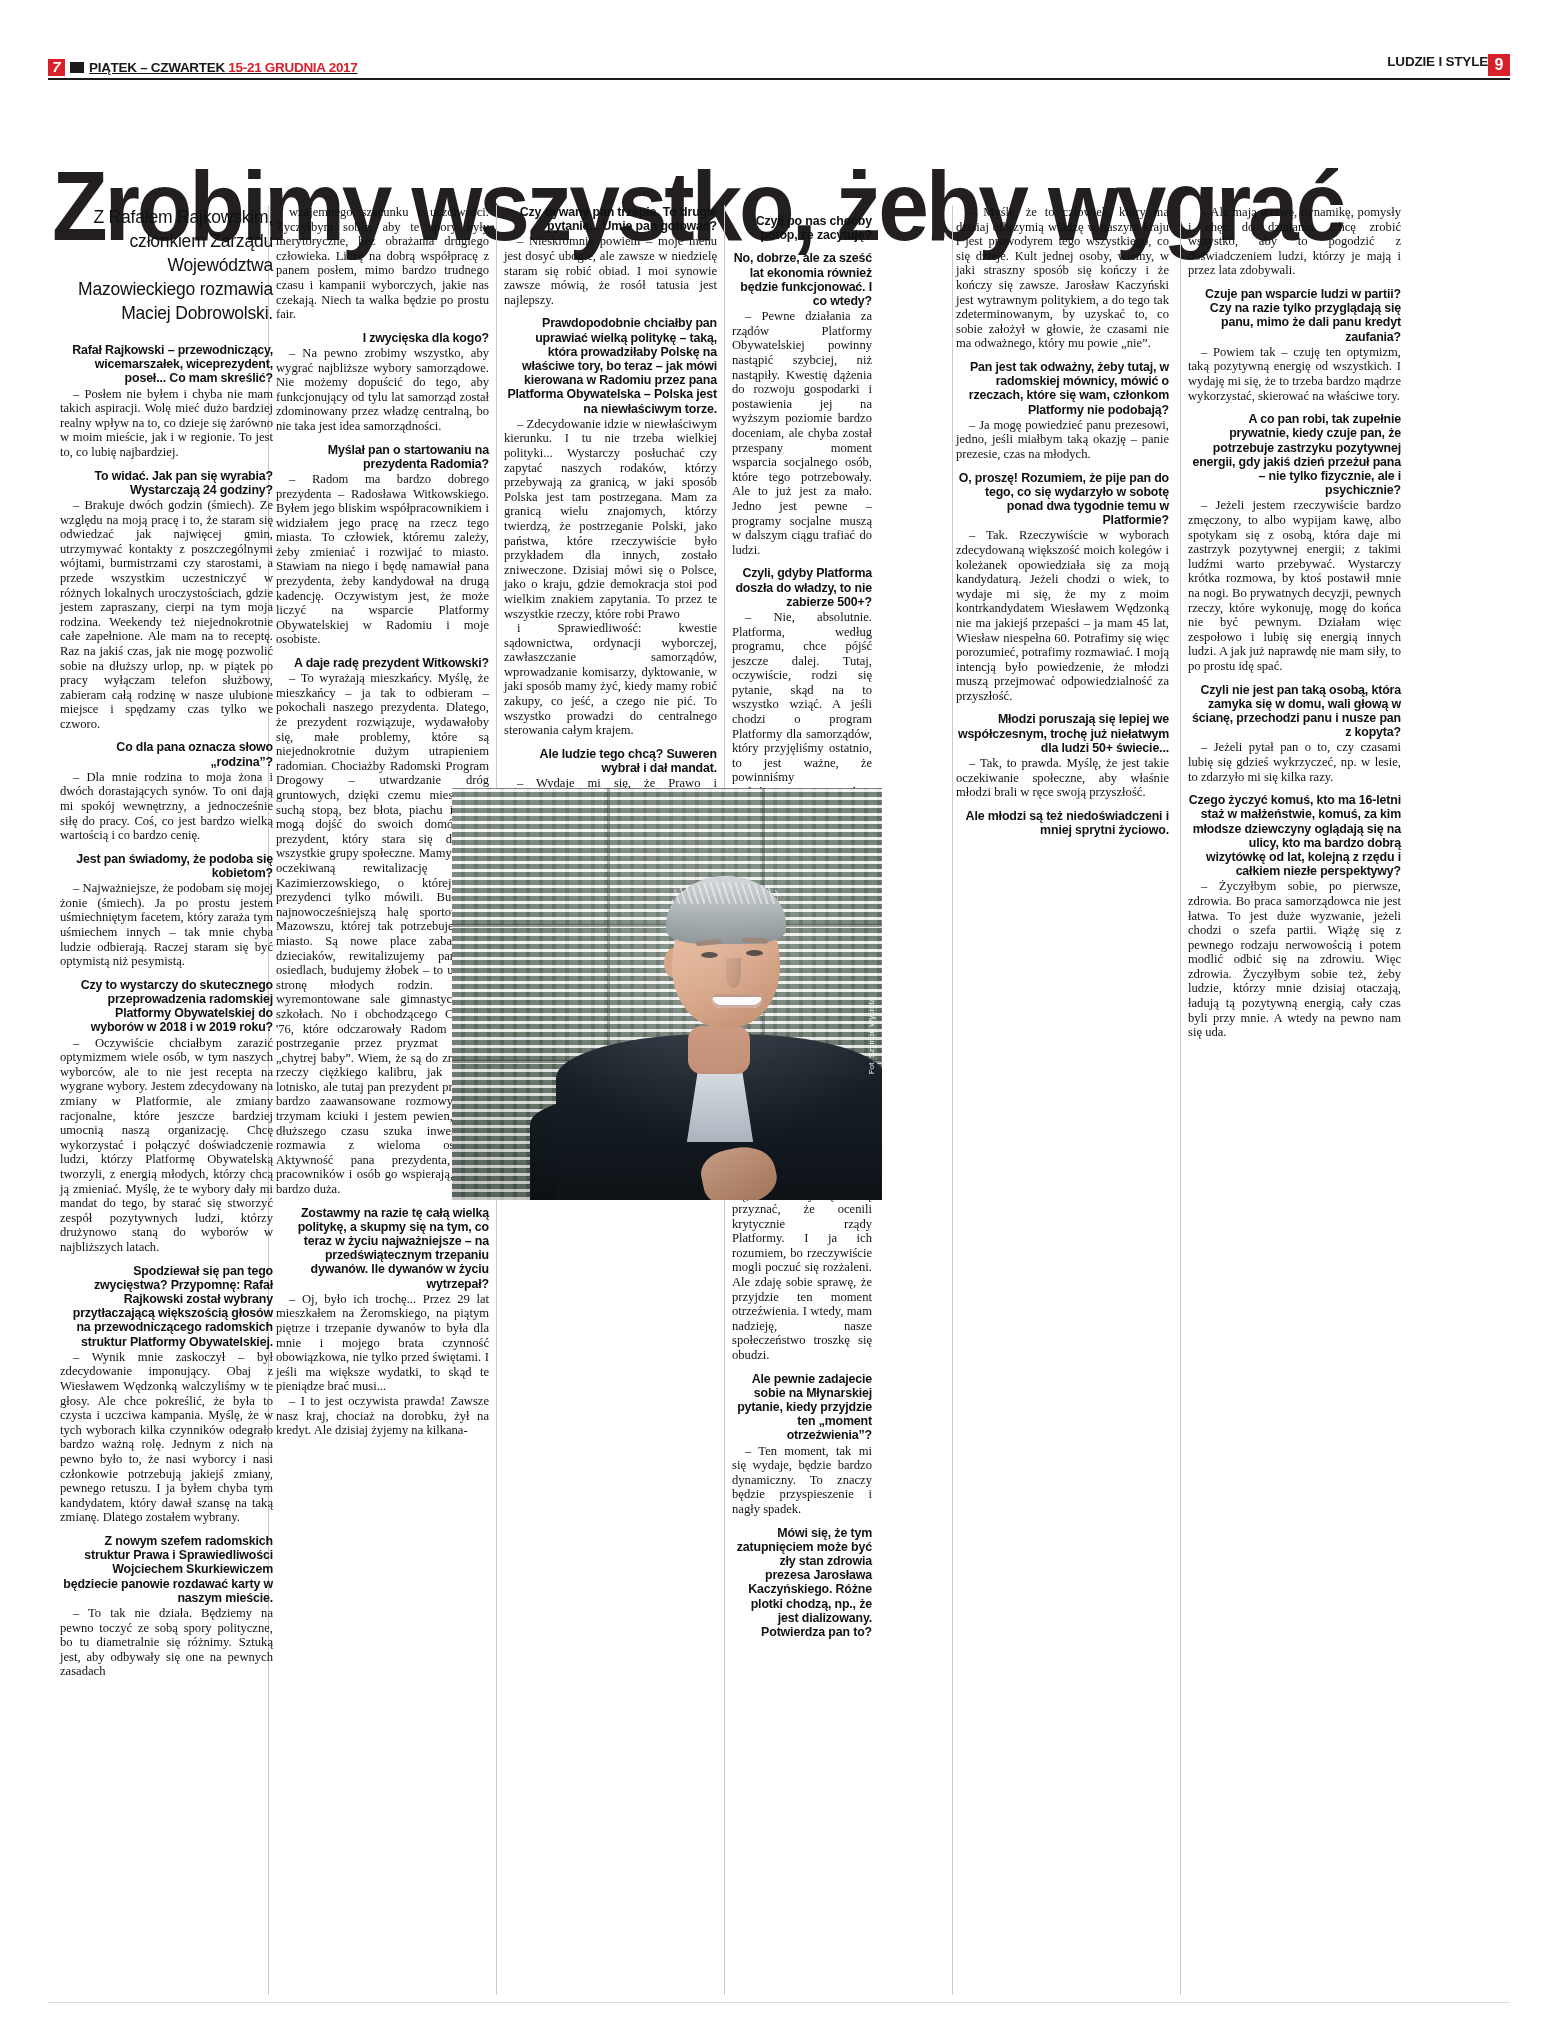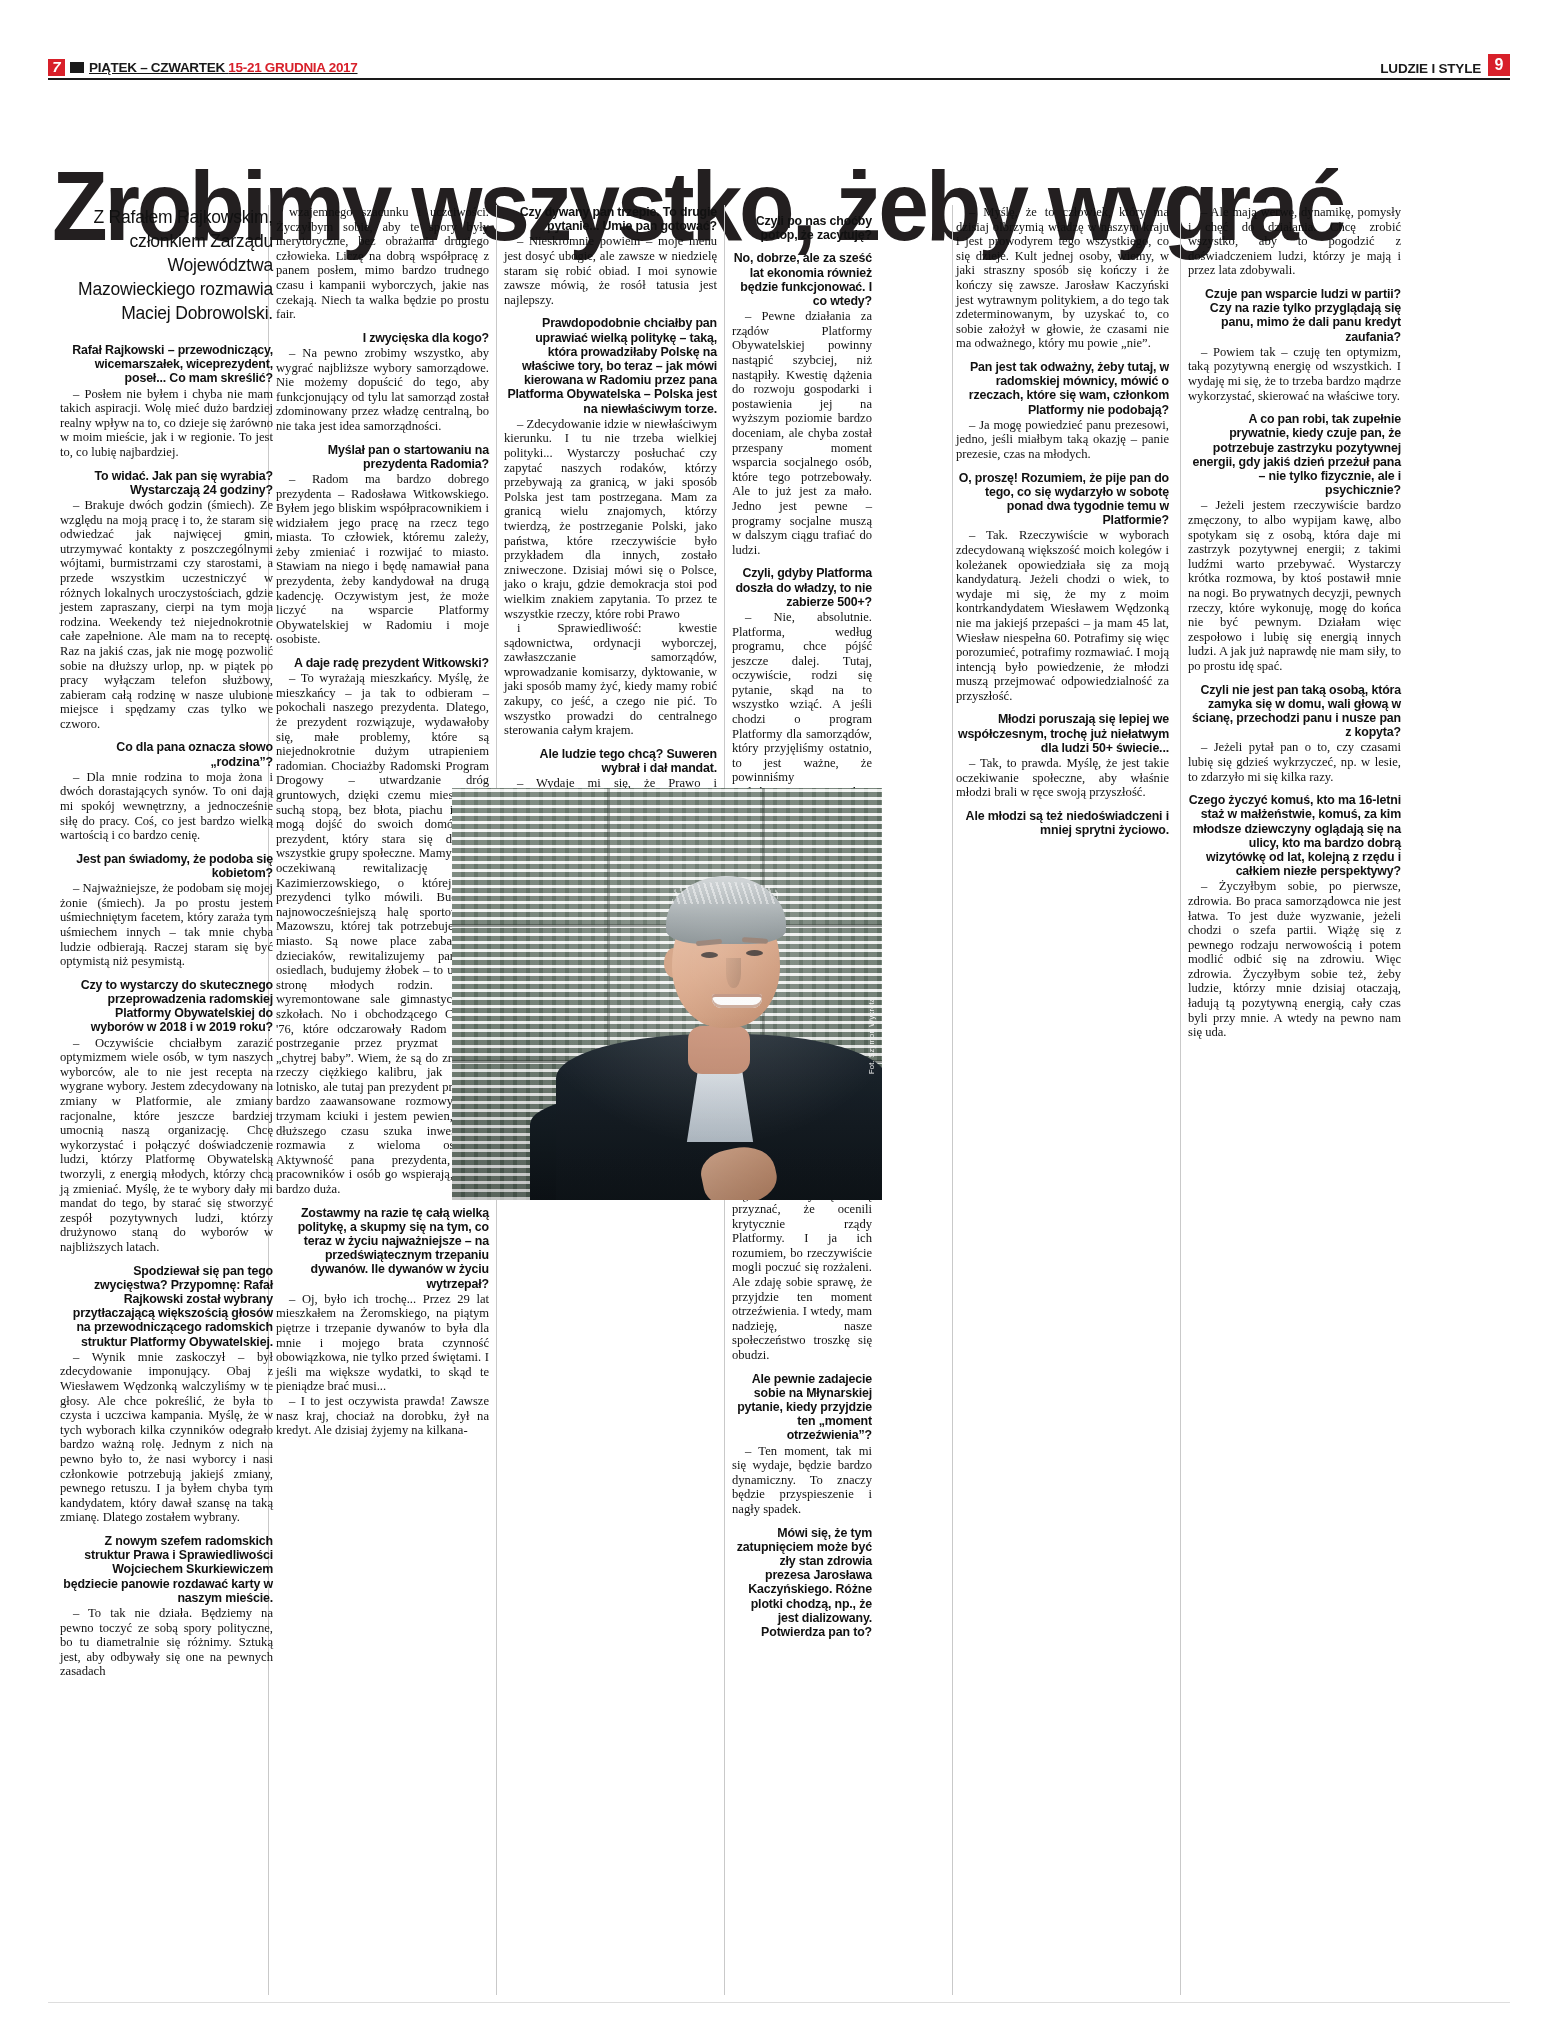--- a/index.html
+++ b/index.html
@@ -29,21 +29,21 @@
   }
   .logo-box{
     width:14px;height:11px;background:#1a1a1a;flex:0 0 auto;
   }
   .mh-date{
     font-family:"Liberation Sans",sans-serif;
     font-weight:bold;font-size:13.5px;letter-spacing:-0.3px;
     color:#1a1a1a;white-space:nowrap;
   }
   .mh-date .red{color:#d8202a;}
-  .mh-right{display:flex;align-items:flex-end;gap:7px;margin-top:24px;}
+  .mh-right{display:flex;align-items:flex-start;margin-top:24px;}
   .mh-section{
     font-family:"Liberation Sans",sans-serif;
     font-weight:bold;font-size:13.5px;letter-spacing:-0.2px;color:#1a1a1a;
   }
   .mh-page{
     background:#d8202a;color:#fff;
     font-family:"Liberation Sans",sans-serif;font-weight:bold;
     font-size:16px;line-height:22px;width:22px;height:22px;
     text-align:center;
   }

